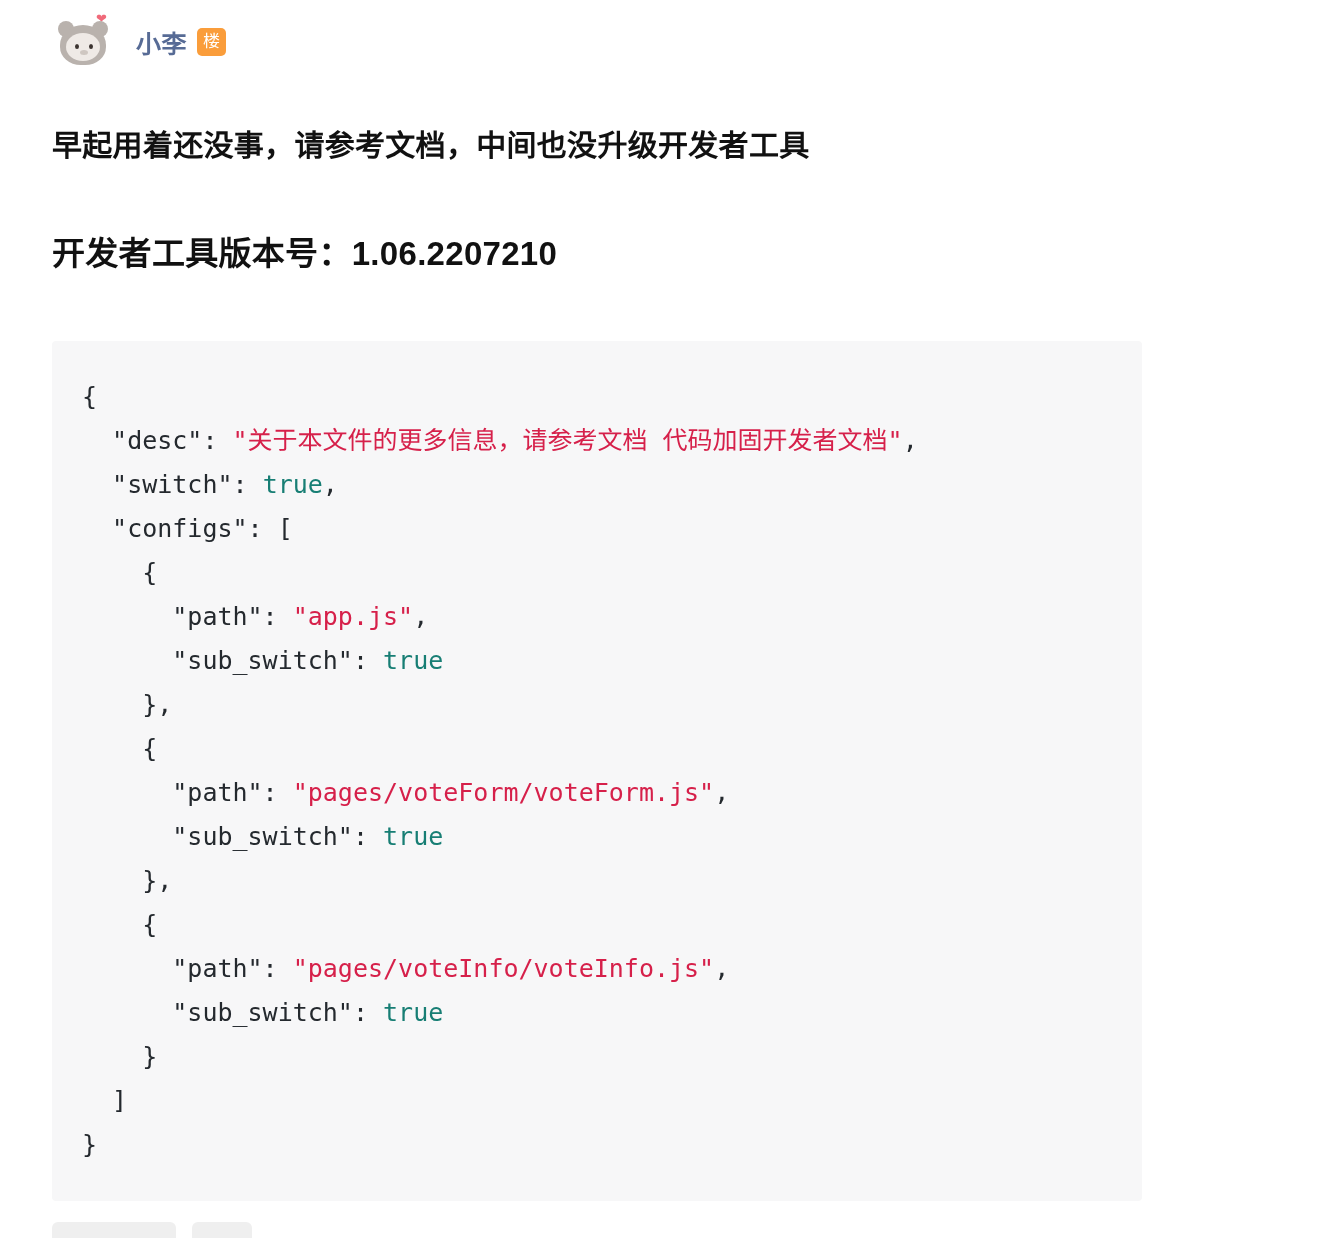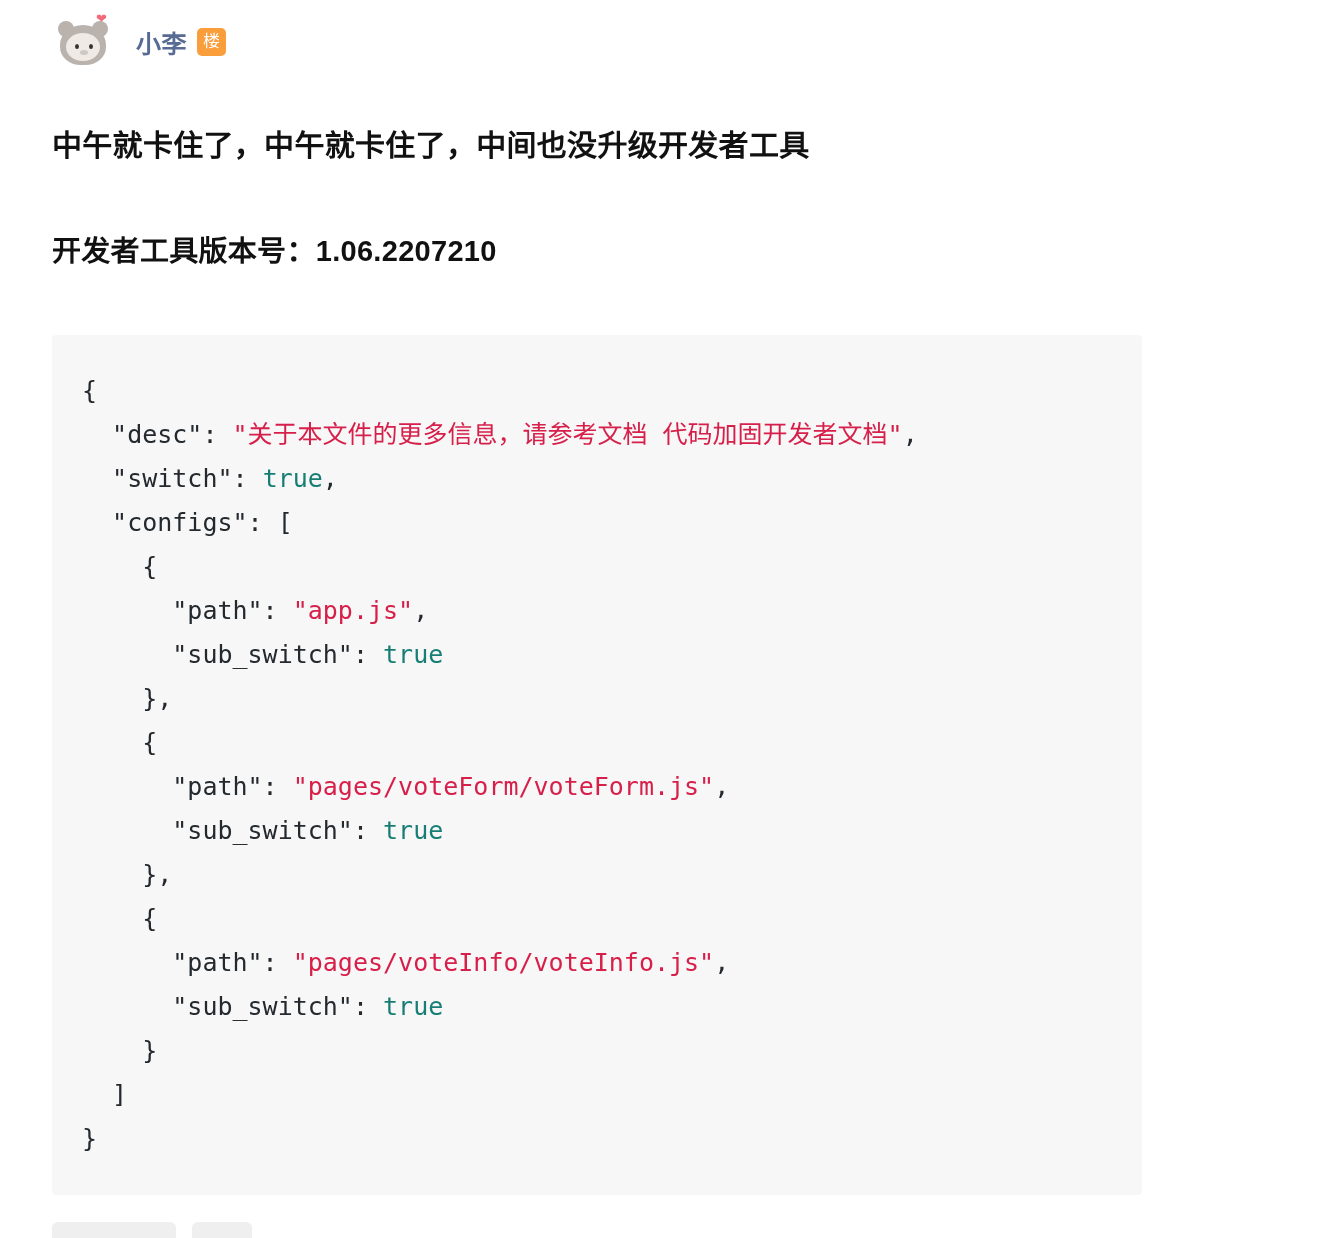--- a/index.html
+++ b/index.html
@@ -124,21 +124,21 @@
   .headline {
     margin-top: 60px;
     font-size: 30px;
     font-weight: 700;
     color: #111111;
     letter-spacing: 0.3px;
     line-height: 1.3;
   }
   .version-line {
     margin-top: 62px;
-    font-size: 29px;
+    font-size: 33px;
     font-weight: 700;
     color: #111111;
     letter-spacing: 0.3px;
   }
 
   
   .code-block {
     margin-top: 66px;
     background: #f7f7f8;
     border-radius: 4px;
@@ -187,21 +187,21 @@
       <span class="face"></span>
       <span class="eye-l"></span>
       <span class="eye-r"></span>
       <span class="snout"></span>
     </div>
     <span class="author-name">小李</span>
     <span class="author-badge">楼</span>
   </div>
 
   <div class="content">
-    <div class="headline">中午就卡住了，中午就卡住了，中间也没升级开发者工具</div>
+    <div class="headline">早起用着还没事，请参考文档，中间也没升级开发者工具</div>
     <div class="version-line">开发者工具版本号：1.06.2207210</div>
     <pre class="code-block" id="code-block"><span class="tok-punct">{</span>
 <span class="tok-key">  "desc": </span><span class="tok-str-red">"关于本文件的更多信息，请参考文档 代码加固开发者文档"</span><span class="tok-punct">,</span>
 <span class="tok-key">  "switch": </span><span class="tok-bool">true</span><span class="tok-punct">,</span>
 <span class="tok-key">  "configs": [</span>
 <span class="tok-punct">    {</span>
 <span class="tok-key">      "path": </span><span class="tok-str-red">"app.js"</span><span class="tok-punct">,</span>
 <span class="tok-key">      "sub_switch": </span><span class="tok-bool">true</span>
 <span class="tok-punct">    },</span>
 <span class="tok-punct">    {</span>

